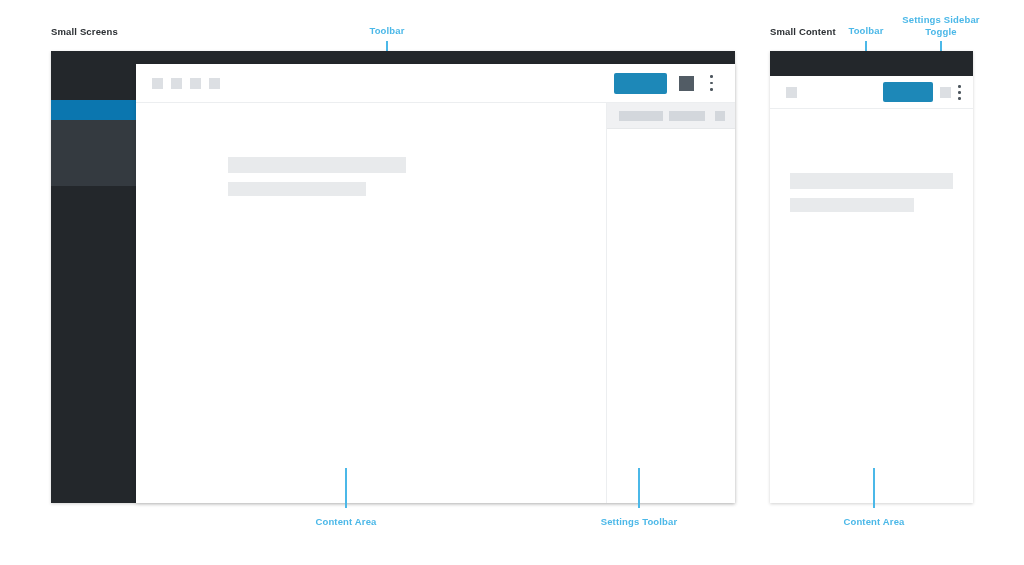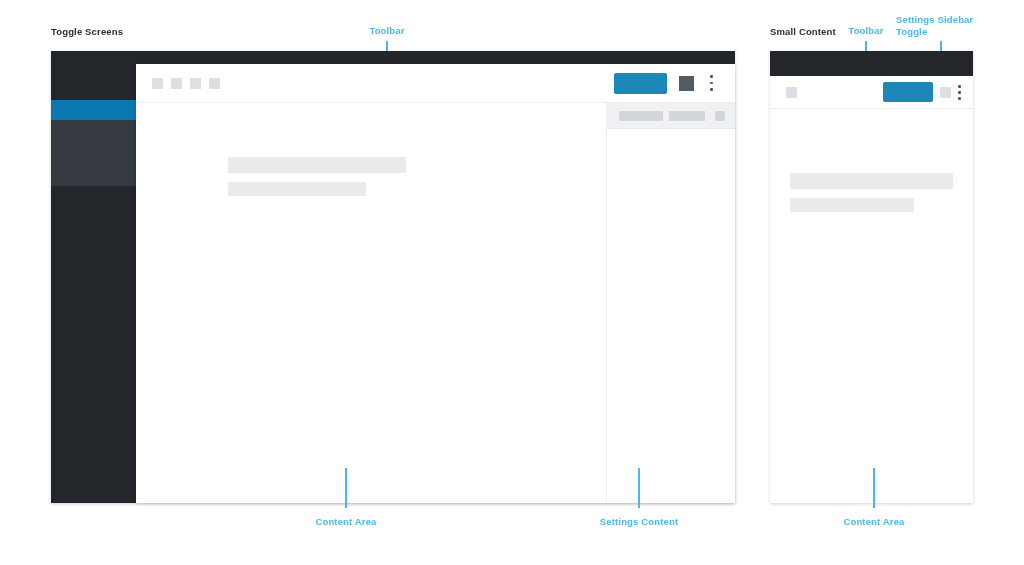--- a/index.html
+++ b/index.html
@@ -25,21 +25,21 @@
   
   .anno {
     position: absolute;
     color: #4bb8e8;
     font-size: 9.5px;
     font-weight: bold;
     letter-spacing: 0.15px;
     line-height: 11.5px;
     white-space: nowrap;
   }
-  .anno.center { transform: translateX(-50%); }
+  .anno.center { text-align: center; transform: translateX(-50%); }
   .anno.two-line { white-space: normal; width: 90px; }
 
   .section-label {
     position: absolute;
     color: #2b2f33;
     font-size: 9.5px;
     font-weight: bold;
     letter-spacing: 0.15px;
     white-space: nowrap;
   }
@@ -287,21 +287,21 @@
     background: #ffffff;
   }
   .content-sm .ph.l1 { left: 20px; top: 64px; width: 163px; height: 16px; }
   .content-sm .ph.l2 { left: 20px; top: 89px; width: 124px; height: 14px; }
 </style>
 </head>
 <body>
 
 <div class="canvas">
 
-  <div class="section-label" style="left:51px; top:26px;">Toggle Screens</div>
+  <div class="section-label" style="left:51px; top:26px;">Small Screens</div>
 
   <div class="anno center" style="left:387px; top:25px;">Toolbar</div>
   <div class="leader" style="left:386px; top:41px; height:44px;"></div>
 
   <div class="win-lg">
 
     <div class="win-lg-topbar"></div>
 
     <div class="rail">
       <div class="rail-seg rail-head"></div>
@@ -342,21 +342,21 @@
         </div>
       </div>
 
     </div>
   </div>
 
   <div class="leader" style="left:345px; top:468px; height:40px;"></div>
   <div class="anno center" style="left:346px; top:516px;">Content Area</div>
 
   <div class="leader" style="left:638px; top:468px; height:40px;"></div>
-  <div class="anno center" style="left:639px; top:516px;">Settings Content</div>
+  <div class="anno center" style="left:639px; top:516px;">Settings Toolbar</div>
 
   <div class="section-label" style="left:770px; top:26px;">Small Content</div>
 
   <div class="anno center" style="left:866px; top:25px;">Toolbar</div>
   <div class="leader" style="left:865px; top:41px; height:44px;"></div>
 
   <div class="anno center two-line" style="left:941px; top:14px;">Settings Sidebar Toggle</div>
   <div class="leader" style="left:940px; top:41px; height:44px;"></div>
 
   <div class="win-sm">

